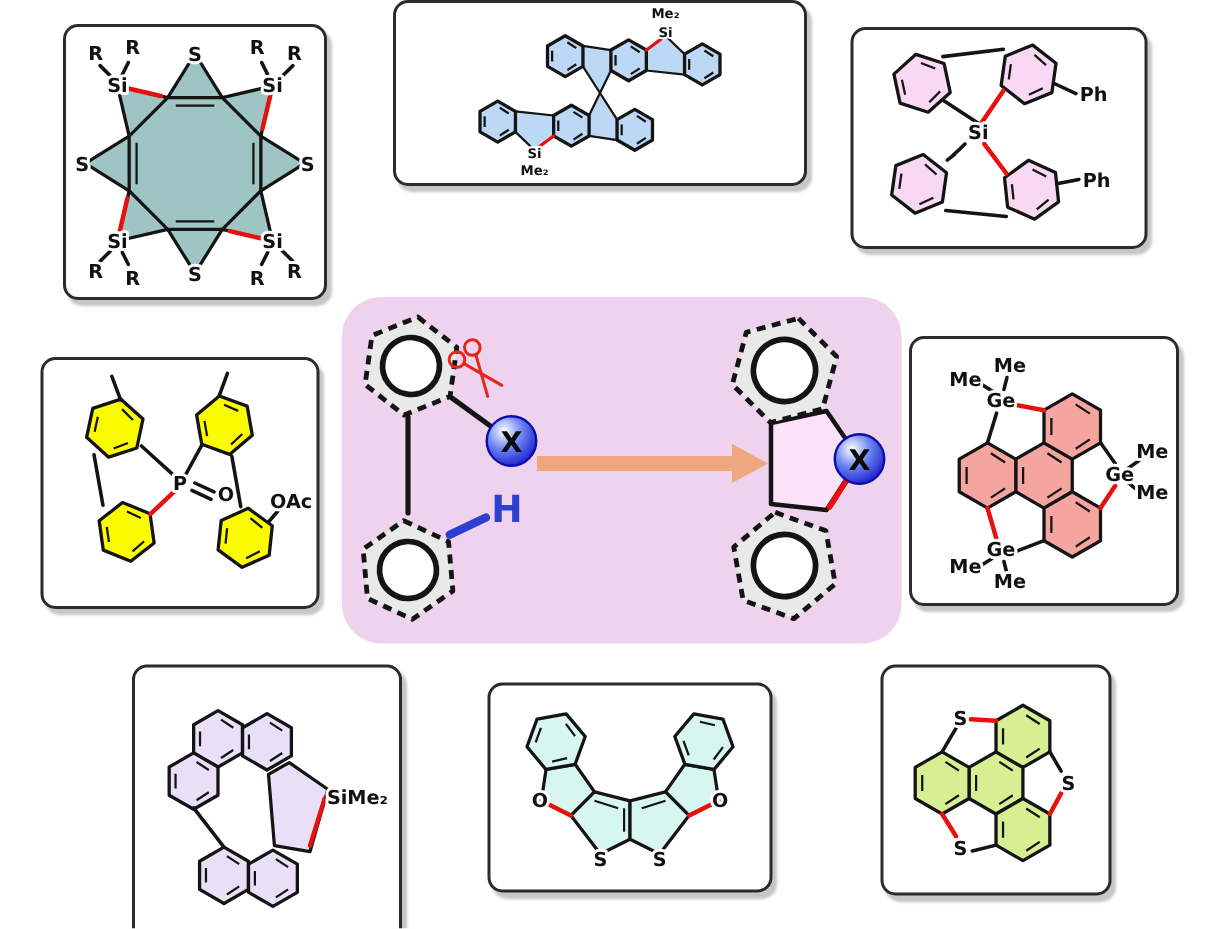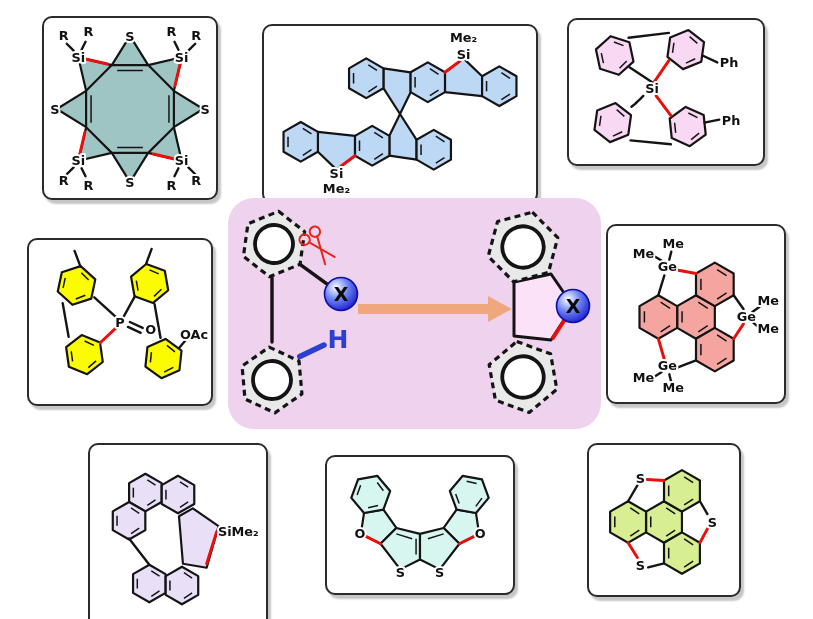--- a/index.html
+++ b/index.html
@@ -71,21 +71,21 @@
       <text class="atom" x="45" y="18">R</text>
       <text class="atom" x="154" y="22">R</text>
       <text class="atom" x="129" y="18">R</text>
       <text class="atom" x="20" y="169">R</text>
       <text class="atom" x="45" y="174">R</text>
       <text class="atom" x="154" y="169">R</text>
       <text class="atom" x="129" y="174">R</text>
     </svg>
   </div>
 
-  <div class="cbox" style="left:262px;top:24px;width:276px;height:180px">
+  <div class="cbox" style="left:262px;top:0;width:276px;height:124px">
     <svg viewBox="0 0 274 176">
       <g stroke="#141414" stroke-width="2.2" stroke-linejoin="round" fill="#bdd8f4">
         <path d="M120.3,42 L147.7,46 L147.7,66 L137,88 L120.3,62 Z"></path>
         <path d="M182.3,46 L201,32 L219.7,50 L219.7,70 L182.3,66 Z"></path>
         <path d="M153.7,134 L126.3,130 L126.3,110 L137,88 L153.7,114 Z"></path>
         <path d="M91.7,130 L73,144 L54.3,126 L54.3,106 L91.7,110 Z"></path>
         <use href="#hx" transform="translate(103,52)"></use>
         <use href="#hx" transform="translate(165,56)"></use>
         <use href="#hx" transform="translate(237,60)"></use>
         <use href="#hx" transform="translate(171,124)"></use>

